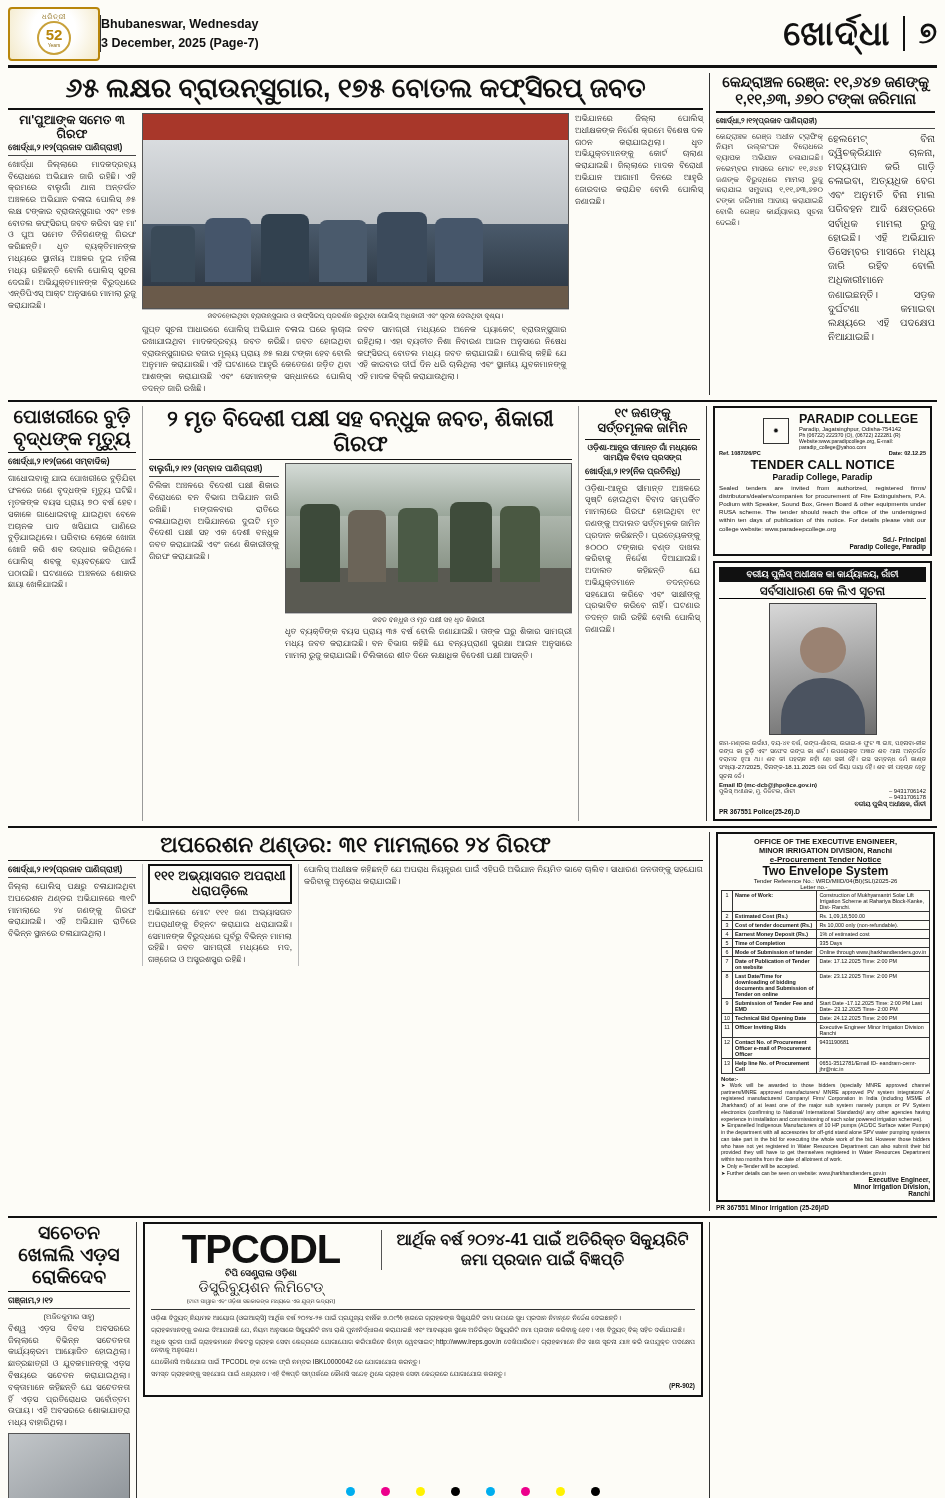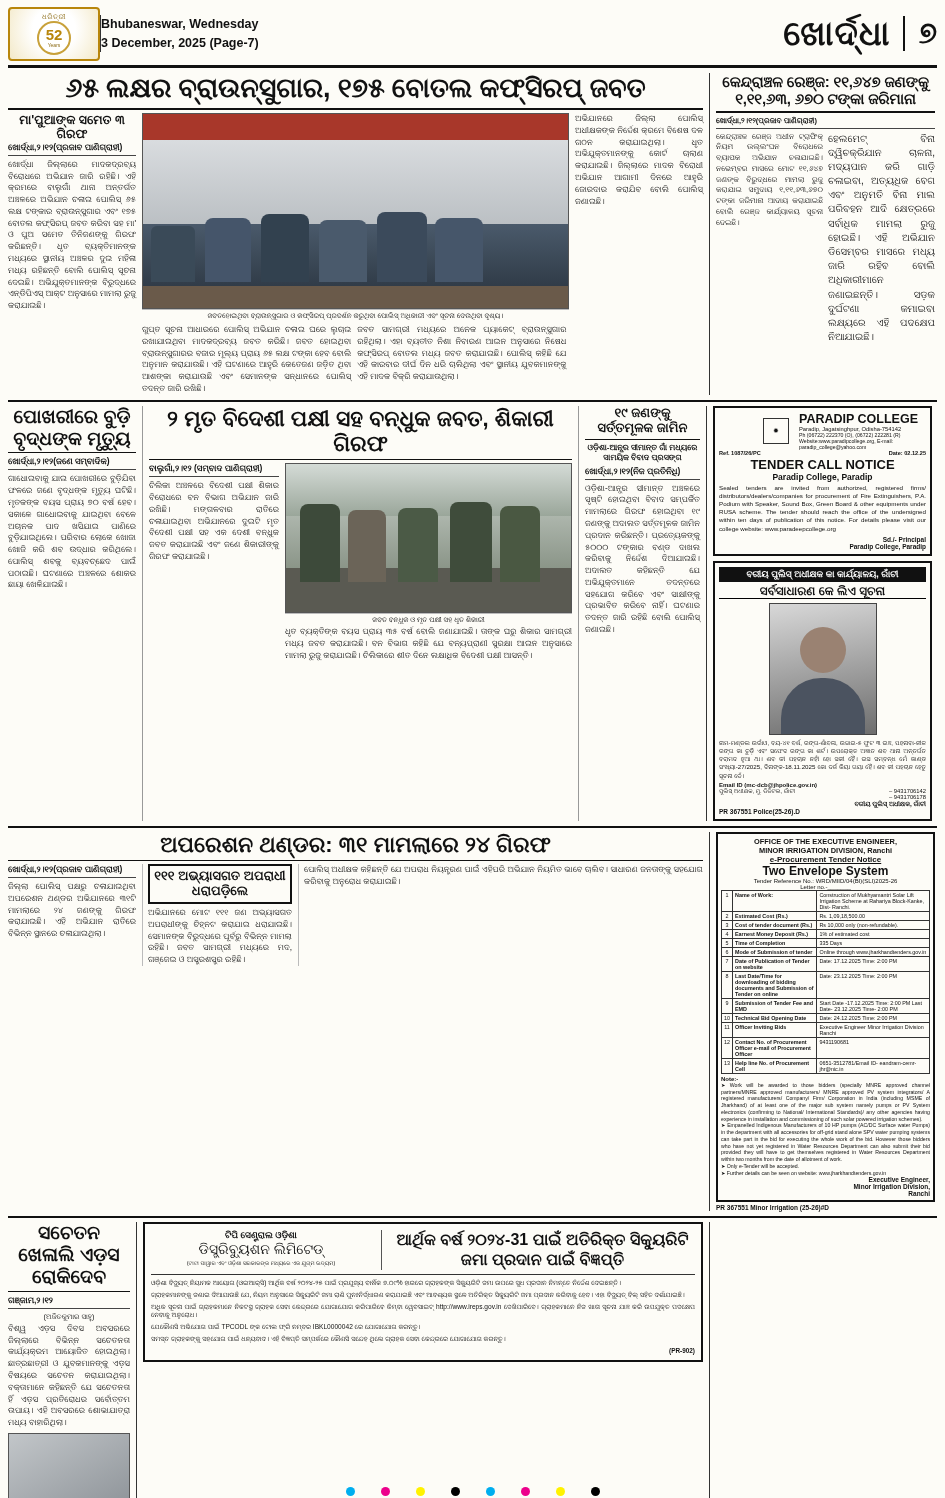--- a/index.html
+++ b/index.html
@@ -419,26 +419,27 @@
       <div class="byline">ଗଞ୍ଜାମ,୨।୧୨</div>
       <div style="font-size:7.2px;text-align:center;">(ଅଜିତକୁମାର ସାହୁ)</div>
       <div class="body-col" style="margin-top:2px;">ବିଶ୍ୱ ଏଡ଼ସ ଦିବସ ଅବସରରେ ଜିଲ୍ଲାରେ ବିଭିନ୍ନ ସଚେତନତା କାର୍ଯ୍ୟକ୍ରମ ଆୟୋଜିତ ହୋଇଥିଲା। ଛାତ୍ରଛାତ୍ରୀ ଓ ଯୁବକମାନଙ୍କୁ ଏଡ଼ସ ବିଷୟରେ ସଚେତନ କରାଯାଇଥିଲା। ବକ୍ତାମାନେ କହିଛନ୍ତି ଯେ ସଚେତନତା ହିଁ ଏଡ଼ସ ପ୍ରତିରୋଧର ସର୍ବୋତ୍ତମ ଉପାୟ। ଏହି ଅବସରରେ ଶୋଭାଯାତ୍ରା ମଧ୍ୟ ବାହାରିଥିଲା।</div>
       <div class="imgph" style="height:120px;margin-top:4px;"></div>
     </div>
 
     <div style="width:567px;border-left:1px solid #333;padding-left:6px;">
       <div class="ad-box" style="padding:6px;">
         <div style="display:flex;gap:10px;align-items:flex-start;">
           <div style="width:220px;">
+            <div class="tpcodl-logo">TPCODL</div>
             <div style="text-align:center;font-size:9px;font-weight:bold;">ଟିପି ସେଣ୍ଟ୍ରାଲ ଓଡ଼ିଶା</div>
             <div style="text-align:center;font-size:14px;">ଡିସ୍ତ୍ରିବ୍ୟୁଶନ ଲିମିଟେଡ୍</div>
             <div style="text-align:center;font-size:5.6px;margin-top:2px;">(ଟାଟା ପାୱାର ଏବଂ ଓଡ଼ିଶା ସରକାରଙ୍କ ମଧ୍ୟରେ ଏକ ଯୁଗ୍ମ ଉଦ୍ୟମ)</div>
           </div>
           <div style="flex:1;border-left:1px solid #555;padding-left:8px;">
-            <div style="font-size:16px;font-weight:bold;text-align:center;line-height:1.25;">ଆର୍ଥିକ ବର୍ଷ ୨୦୨୪-31 ପାଇଁ ଅତିରିକ୍ତ ସିକ୍ୟୁରିଟି ଜମା ପ୍ରଦାନ ପାଇଁ ବିଜ୍ଞପ୍ତି</div>
+            <div style="font-size:16px;font-weight:bold;text-align:center;line-height:1.25;">ଆର୍ଥିକ ବର୍ଷ ୨୦୨୪-41 ପାଇଁ ଅତିରିକ୍ତ ସିକ୍ୟୁରିଟି ଜମା ପ୍ରଦାନ ପାଇଁ ବିଜ୍ଞପ୍ତି</div>
           </div>
         </div>
         <div style="border-top:1px solid #333;margin:4px 0;"></div>
         <div class="ad-small" style="font-size:6.6px;">ଓଡ଼ିଶା ବିଦ୍ୟୁତ୍‌ ନିୟାମକ ଆୟୋଗ (ଓଇଆର୍‌ସି) ଆର୍ଥିକ ବର୍ଷ ୨୦୨୪-୨୫ ପାଇଁ ପ୍ରଯୁଜ୍ୟ ବାର୍ଷିକ ୭.୦୯% ହାରରେ ଗ୍ରାହକଙ୍କ ସିକ୍ୟୁରିଟି ଜମା ଉପରେ ସୁଧ ପ୍ରଦାନ ନିମନ୍ତେ ନିର୍ଦ୍ଦେଶ ଦେଇଛନ୍ତି।</div>
         <div class="ad-small" style="font-size:6.6px;margin-top:3px;">ଗ୍ରାହକମାନଙ୍କୁ ଜଣାଇ ଦିଆଯାଉଛି ଯେ, ନିୟମ ଅନୁସାରେ ସିକ୍ୟୁରିଟି ଜମା ରାଶି ପୁନଃନିର୍ଦ୍ଧାରଣ କରାଯାଇଛି ଏବଂ ଆବଶ୍ୟକ ସ୍ଥଳେ ଅତିରିକ୍ତ ସିକ୍ୟୁରିଟି ଜମା ପ୍ରଦାନ କରିବାକୁ ହେବ। ଏହା ବିଦ୍ୟୁତ୍‌ ବିଲ୍‌ ସହିତ ଦର୍ଶାଯାଇଛି।</div>
         <div class="ad-small" style="font-size:6.6px;margin-top:3px;">ଅଧିକ ସୂଚନା ପାଇଁ ଗ୍ରାହକମାନେ ନିକଟସ୍ଥ ଗ୍ରାହକ ସେବା କେନ୍ଦ୍ରରେ ଯୋଗାଯୋଗ କରିପାରିବେ କିମ୍ବା ୱେବସାଇଟ୍‌ http://www.ireps.gov.in ଦେଖିପାରିବେ। ଗ୍ରାହକମାନେ ନିଜ ଖାତା ସୂଚନା ଯାଞ୍ଚ କରି ଉପଯୁକ୍ତ ପଦକ୍ଷେପ ନେବାକୁ ଅନୁରୋଧ।</div>
         <div class="ad-small" style="font-size:6.6px;margin-top:3px;">ଯେକୌଣସି ଅଭିଯୋଗ ପାଇଁ TPCODL ଙ୍କ ଟୋଲ ଫ୍ରି ନମ୍ବର IBKL0000042 ରେ ଯୋଗାଯୋଗ କରନ୍ତୁ।</div>
         <div class="ad-small" style="font-size:6.6px;margin-top:3px;">ସମସ୍ତ ଗ୍ରାହକଙ୍କୁ ସହଯୋଗ ପାଇଁ ଧନ୍ୟବାଦ। ଏହି ବିଜ୍ଞପ୍ତି ସମ୍ପର୍କରେ କୌଣସି ସନ୍ଦେହ ଥିଲେ ଗ୍ରାହକ ସେବା କେନ୍ଦ୍ରରେ ଯୋଗାଯୋଗ କରନ୍ତୁ।</div>
         <div style="text-align:right;font-size:6.4px;font-weight:bold;margin-top:3px;">(PR-902)</div>
       </div>

